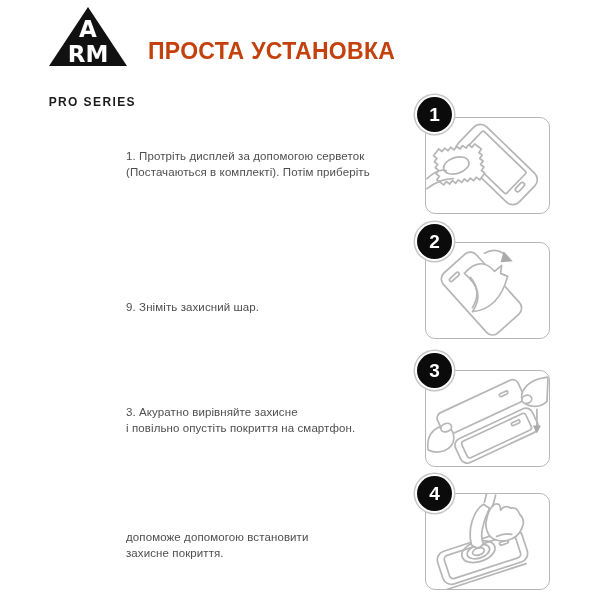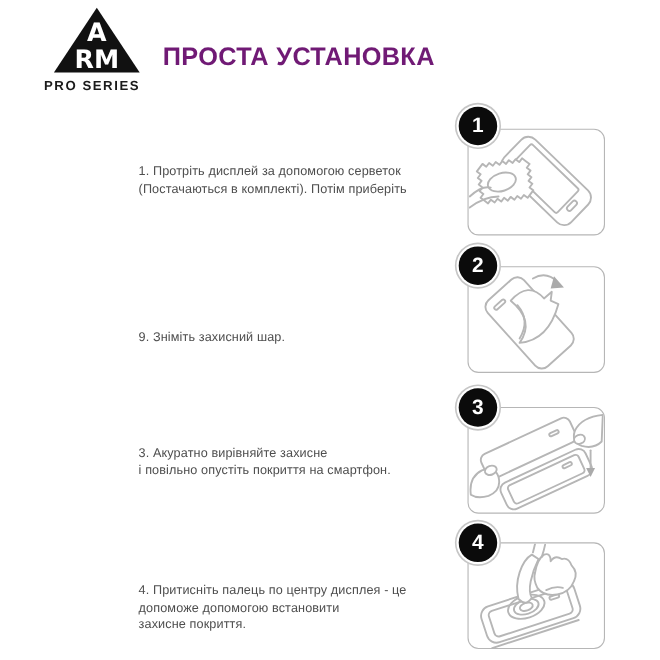--- a/index.html
+++ b/index.html
@@ -2,24 +2,24 @@
 <html><head>
 <meta charset="utf-8">
 <style>
   html,body{margin:0;padding:0;}
   body{
     width:600px;height:600px;background:#ffffff;position:relative;overflow:hidden;
     font-family:"Liberation Sans",sans-serif;
   }
   .abs{position:absolute;}
   .page-title{
-    font-size:23px;font-weight:bold;color:#701a75;letter-spacing:0.3px;white-space:nowrap;text-align:right;
+    font-size:23px;font-weight:bold;color:#c2410c;letter-spacing:0.3px;white-space:nowrap;text-align:right;
   }
   .series-label{
-    font-size:12px;font-weight:bold;color:#1b1b1b;letter-spacing:1.4px;text-align:left;white-space:nowrap;
+    font-size:12px;font-weight:bold;color:#1b1b1b;letter-spacing:1.4px;text-align:right;white-space:nowrap;margin-top:24px;
   }
   .step-text{
     font-size:11.5px;line-height:15.6px;color:#4e4e4e;letter-spacing:0.1px;white-space:nowrap;margin-top:16px;
   }
   .badge{
     width:35px;height:35px;border-radius:50%;background:#0b0b0b;color:#ffffff;
     display:flex;align-items:center;justify-content:center;
     font-size:19px;font-weight:bold;z-index:3;
     box-shadow:0 0 0 2px #ffffff, 0 0 0 3.5px #c6c6c6;
   }
@@ -103,21 +103,20 @@
     <path class="artw" d="M2,78 Q0,62 12,56 Q24,52 27,62 Q30,74 18,79 Q8,82 2,78 Z"></path>
     <ellipse class="artw" cx="20" cy="56" rx="5.5" ry="4" transform="rotate(-20 20 56)"></ellipse>
     <path class="artw" d="M121,6 Q102,8 96,20 Q92,30 102,34 Q113,37 120,30 L121,6 Z"></path>
     <ellipse class="artw" cx="100" cy="28" rx="5" ry="4" transform="rotate(-20 100 28)"></ellipse>
     <path class="art" d="M110,38 L110,56"></path>
     <polygon class="arrowhead" points="106,54 110,62 114,54"></polygon>
   </svg>
 </div>
 
 <div class="abs step-text" style="left:126px;top:514px;">
-  <div>4. Притисніть палець по центру дисплея - це</div>
   <div>допоможе допомогою встановити</div>
   <div>захисне покриття.</div>
 </div>
 <div class="abs badge" style="left:417px;top:476px;">4</div>
 <div class="abs ibox" style="left:425px;top:493px;">
   <svg viewBox="0 0 122 94">
     <g transform="translate(56,62) rotate(-18)">
       <rect class="artw" x="-44" y="-17" width="88" height="34" rx="9"></rect>
       <rect class="art" x="-37" y="-12" width="74" height="24" rx="4"></rect>
       <rect class="art" x="20" y="-8" width="9" height="3" rx="1.5"></rect>

